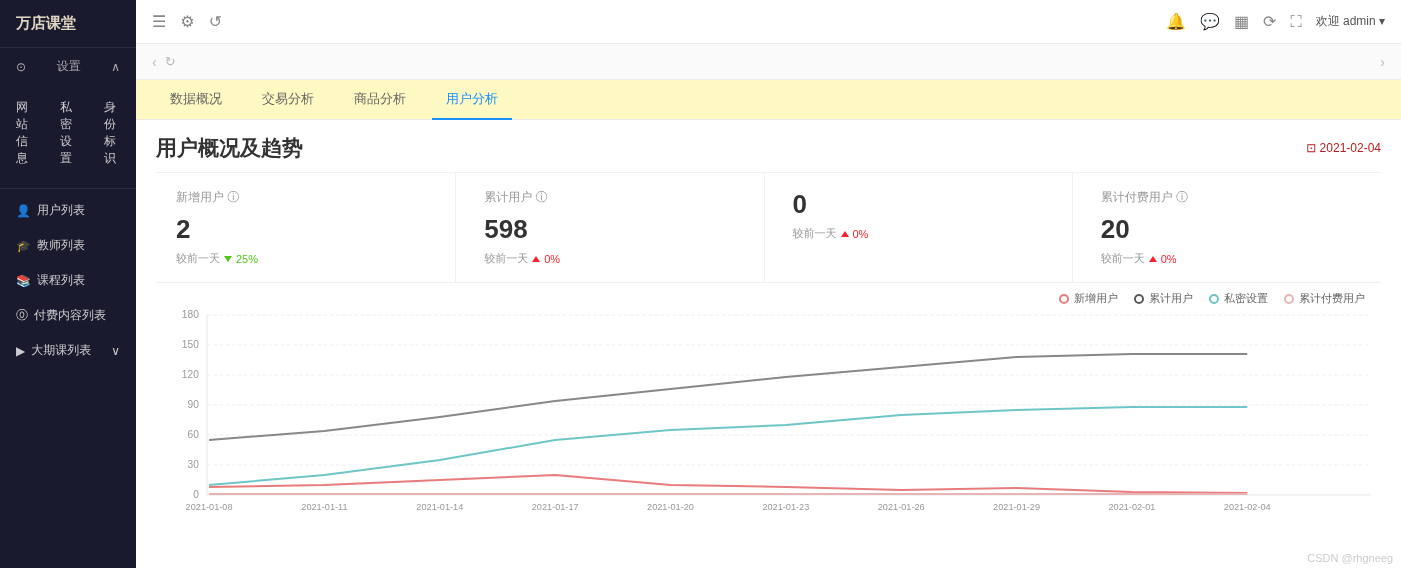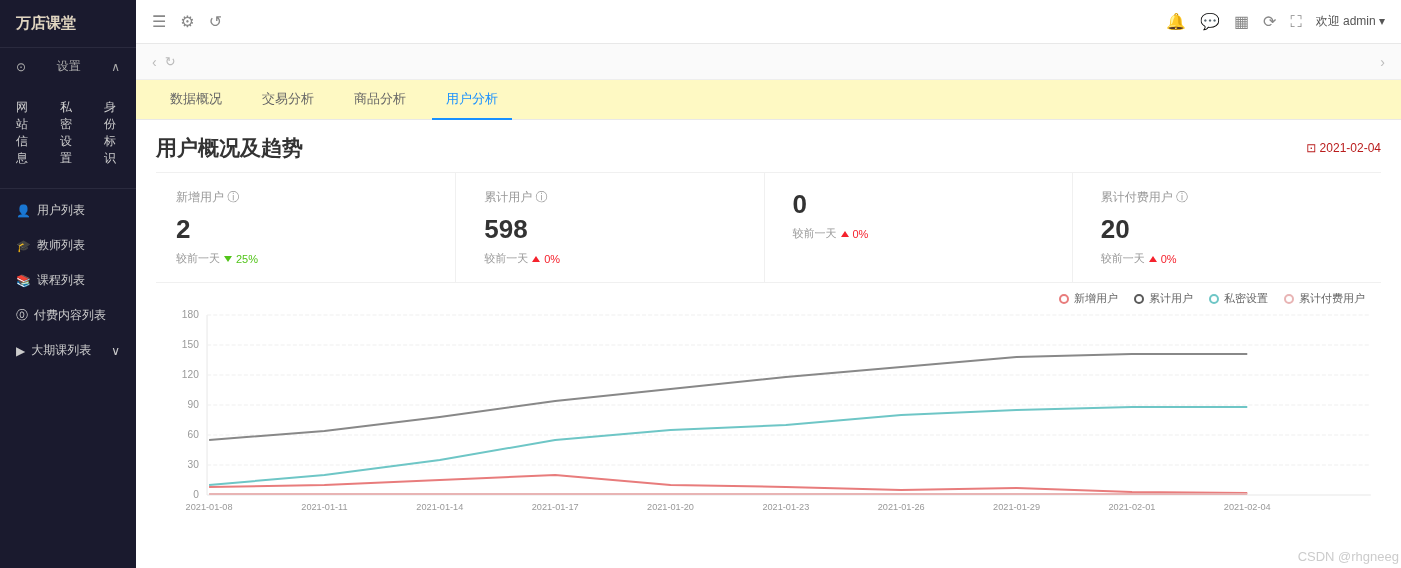--- a/index.html
+++ b/index.html
@@ -61,21 +61,21 @@
     .legend-circle.red { border-color: #e87c7c; background: #fff; }
     .legend-circle.dark { border-color: #5a5a5a; background: #fff; }
     .legend-circle.teal { border-color: #6ec6c6; background: #fff; }
     .legend-circle.pink { border-color: #e8b4b4; background: #fff; }
 
     
     .chart-container { padding: 0 20px 10px; position: relative; }
     .chart-svg { width: 100%; height: 210px; }
 
     
-    .csdn-label { position: fixed; bottom: 4px; right: 2px; font-size: 13px; color: #ccc; }
+    .csdn-label { position: fixed; bottom: 4px; right: 8px; font-size: 11px; color: #ccc; }
   </style>
 </head>
 <body>
 
 <div class="sidebar">
   <div class="sidebar-logo">万店课堂</div>
 
   <div class="sidebar-group-header">
     <span>⊙</span>
     <span>设置</span>

